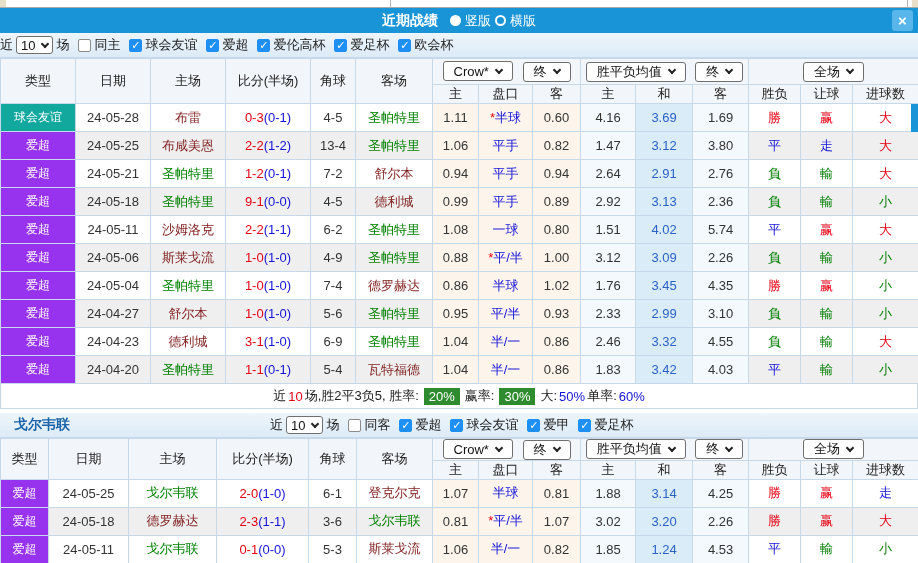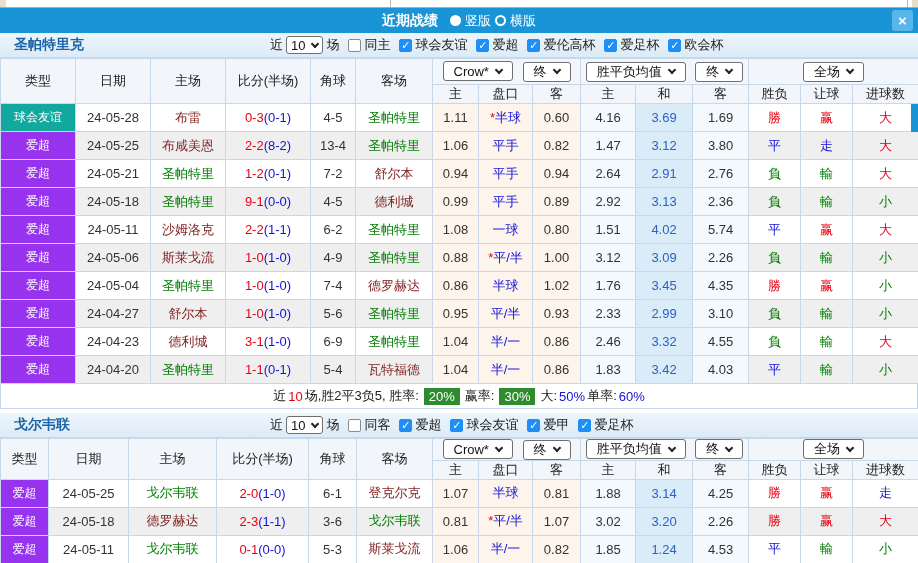--- a/index.html
+++ b/index.html
@@ -81,21 +81,20 @@
         <span class="radio on"></span>
         <span class="radio-label">竖版</span>
       </span><span class="radio-wrap">
         <span class="radio"></span>
         <span class="radio-label">横版</span>
       </span></span>
   <span class="close">×</span>
 </div>
 
 <div class="section-header">
-  <span class="team-name">圣帕特里克</span>
   <span class="filters">
       <span class="f-txt">近</span>
       <span class="sel small">
         <span>10</span>
         <span class="chev"></span>
       </span>
       <span class="f-txt">场</span>
       <span class="cb"></span>
       <span class="f-txt">同主</span>
       <span class="cb on">
@@ -200,21 +199,21 @@
         <td class="c-avgd">3.69</td>
         <td class="c-avg">1.69</td>
         <td class="c-plain"><span class="res-win">勝</span></td>
         <td class="c-plain"><span class="res-win">赢</span></td>
         <td class="c-plain"><span class="res-win">大</span></td>
       </tr>
       <tr class="alt">
         <td class="c-league purple">爱超</td>
         <td class="c-plain">24-05-25</td>
         <td class="c-plain"><span class="team">布咸美恩</span></td>
-        <td class="c-plain"><span class="score-main">2-2</span><span class="score-half">(8-2)</span></td>
+        <td class="c-plain"><span class="score-main">2-2</span><span class="score-half">(1-2)</span></td>
         <td class="c-plain">13-4</td>
         <td class="c-plain"><span class="team on">圣帕特里</span></td>
         <td class="c-odds">1.06</td>
         <td class="c-odds"><span class="hcap">平手</span></td>
         <td class="c-odds">0.82</td>
         <td class="c-avg">1.47</td>
         <td class="c-avgd">3.12</td>
         <td class="c-avg">3.80</td>
         <td class="c-plain"><span class="res-draw">平</span></td>
         <td class="c-plain"><span class="res-draw">走</span></td>

